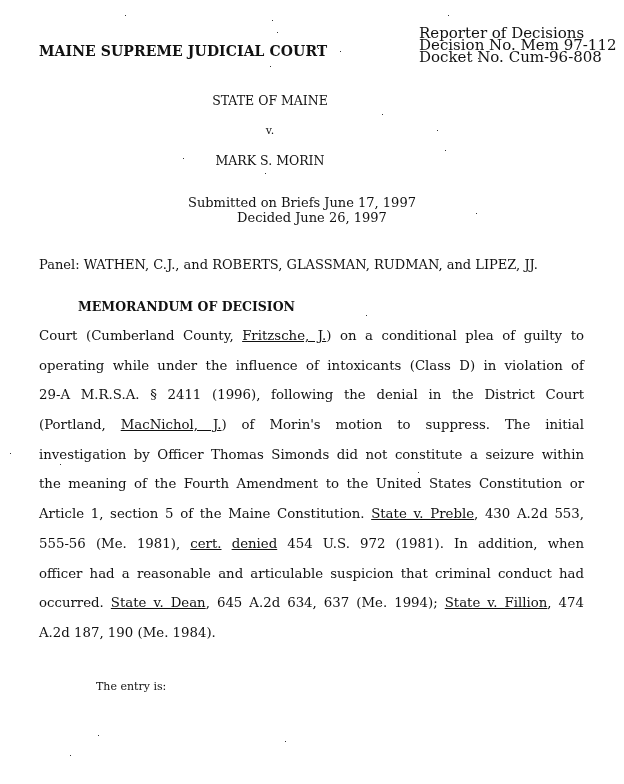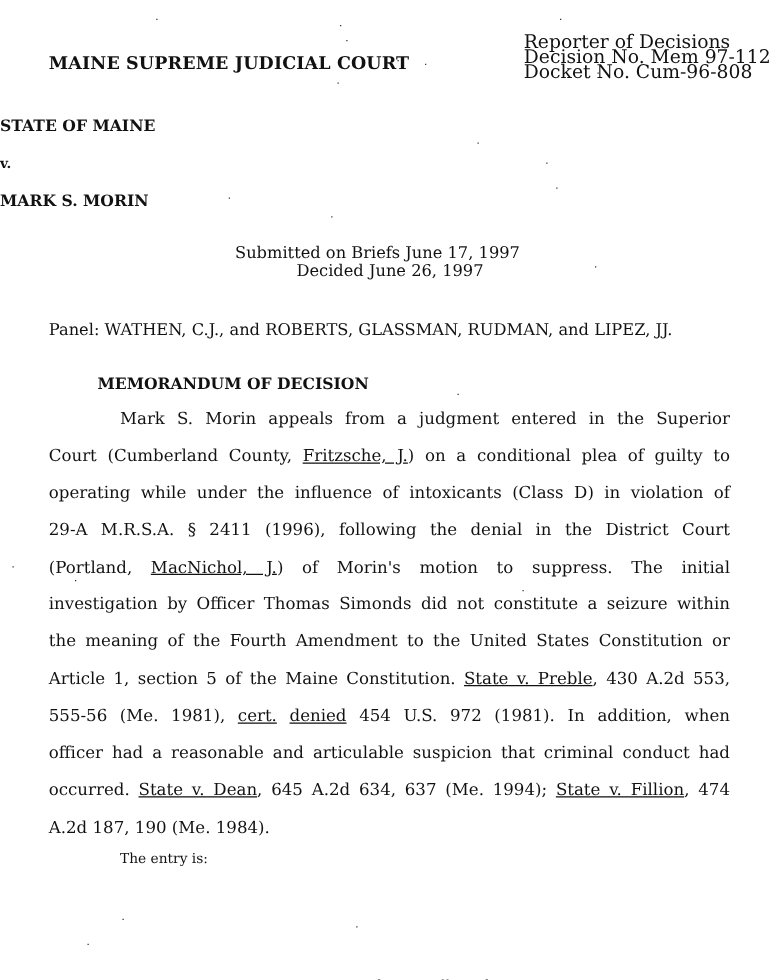--- a/index.html
+++ b/index.html
@@ -4,21 +4,21 @@
 <style>
   html, body { margin: 0; padding: 0; background: #ffffff; }
   body {
     width: 624px; height: 784px; position: relative; overflow: hidden;
     font-family: "DejaVu Serif", "Liberation Serif", serif;
     color: #111111;
   }
   .abs { position: absolute; white-space: nowrap; }
   .hdr-left { left: 39px; top: 28px; font-size: 14px; font-weight: bold; letter-spacing: 0.1px; margin-top: 15px; }
   .hdr-right { left: 419px; top: 27px; font-size: 15px; line-height: 12px; }
-  .title { font-size: 12.5px; font-weight: bold; left: 0; width: 540px; }
+  .title { font-size: 12.5px; font-weight: normal; left: 0; width: 540px; text-align: center; }
   .dates { left: 188px; top: 195px; font-size: 13px; line-height: 15px; text-align: center; }
   .dates div:nth-child(2) { padding-left: 20px; }
   .panel { left: 39px; top: 257px; font-size: 13px; }
   .memo { left: 39px; top: 299px; font-size: 12.5px; font-weight: bold; margin-left: 39px; }
   .body-text {
     position: absolute; left: 39px; top: 321px; width: 545px;
     font-size: 13.3px; line-height: 29.7px; text-align: justify;
   }
   .body-text .line { display: block; text-align: justify; text-align-last: justify; white-space: nowrap; height: 29.7px; }
   .body-text .line.last { text-align-last: left; }
@@ -44,21 +44,20 @@
 
 <div class="abs dates">
   <div>Submitted on Briefs June 17, 1997</div>
   <div>Decided June 26, 1997</div>
 </div>
 
 <div class="abs panel">Panel:  WATHEN, C.J., and ROBERTS, GLASSMAN, RUDMAN, and LIPEZ, JJ.</div>
 <div class="abs memo">MEMORANDUM   OF DECISION</div>
 
 <div class="body-text">
-  <span class="line indent"><span>Mark S. Morin appeals from a judgment entered in the Superior</span></span>
   <span class="line"><span>Court (Cumberland County, </span><span class="u">Fritzsche, J.</span><span>) on a conditional plea of guilty to</span></span>
   <span class="line"><span>operating while under the influence of intoxicants (Class D) in violation of</span></span>
   <span class="line"><span>29-A M.R.S.A. § 2411 (1996), following the denial in the District Court</span></span>
   <span class="line"><span>(Portland, </span><span class="u">MacNichol, J.</span><span>) of Morin's motion to suppress.  The initial</span></span>
   <span class="line"><span>investigation by Officer Thomas Simonds did not constitute a seizure within</span></span>
   <span class="line"><span>the meaning of the Fourth Amendment to the United States Constitution or</span></span>
   <span class="line"><span>Article 1, section 5 of the Maine Constitution.  </span><span class="u">State v. Preble</span><span>, 430 A.2d 553,</span></span>
   <span class="line"><span>555-56 (Me. 1981), </span><span class="u">cert.</span><span> </span><span class="u">denied</span><span> 454 U.S. 972 (1981).  In addition, when</span></span>
   <span class="line"><span>officer had a reasonable and articulable suspicion that criminal conduct had</span></span>
   <span class="line"><span>occurred.  </span><span class="u">State v. Dean</span><span>, 645 A.2d 634, 637 (Me. 1994); </span><span class="u">State v. Fillion</span><span>, 474</span></span>

